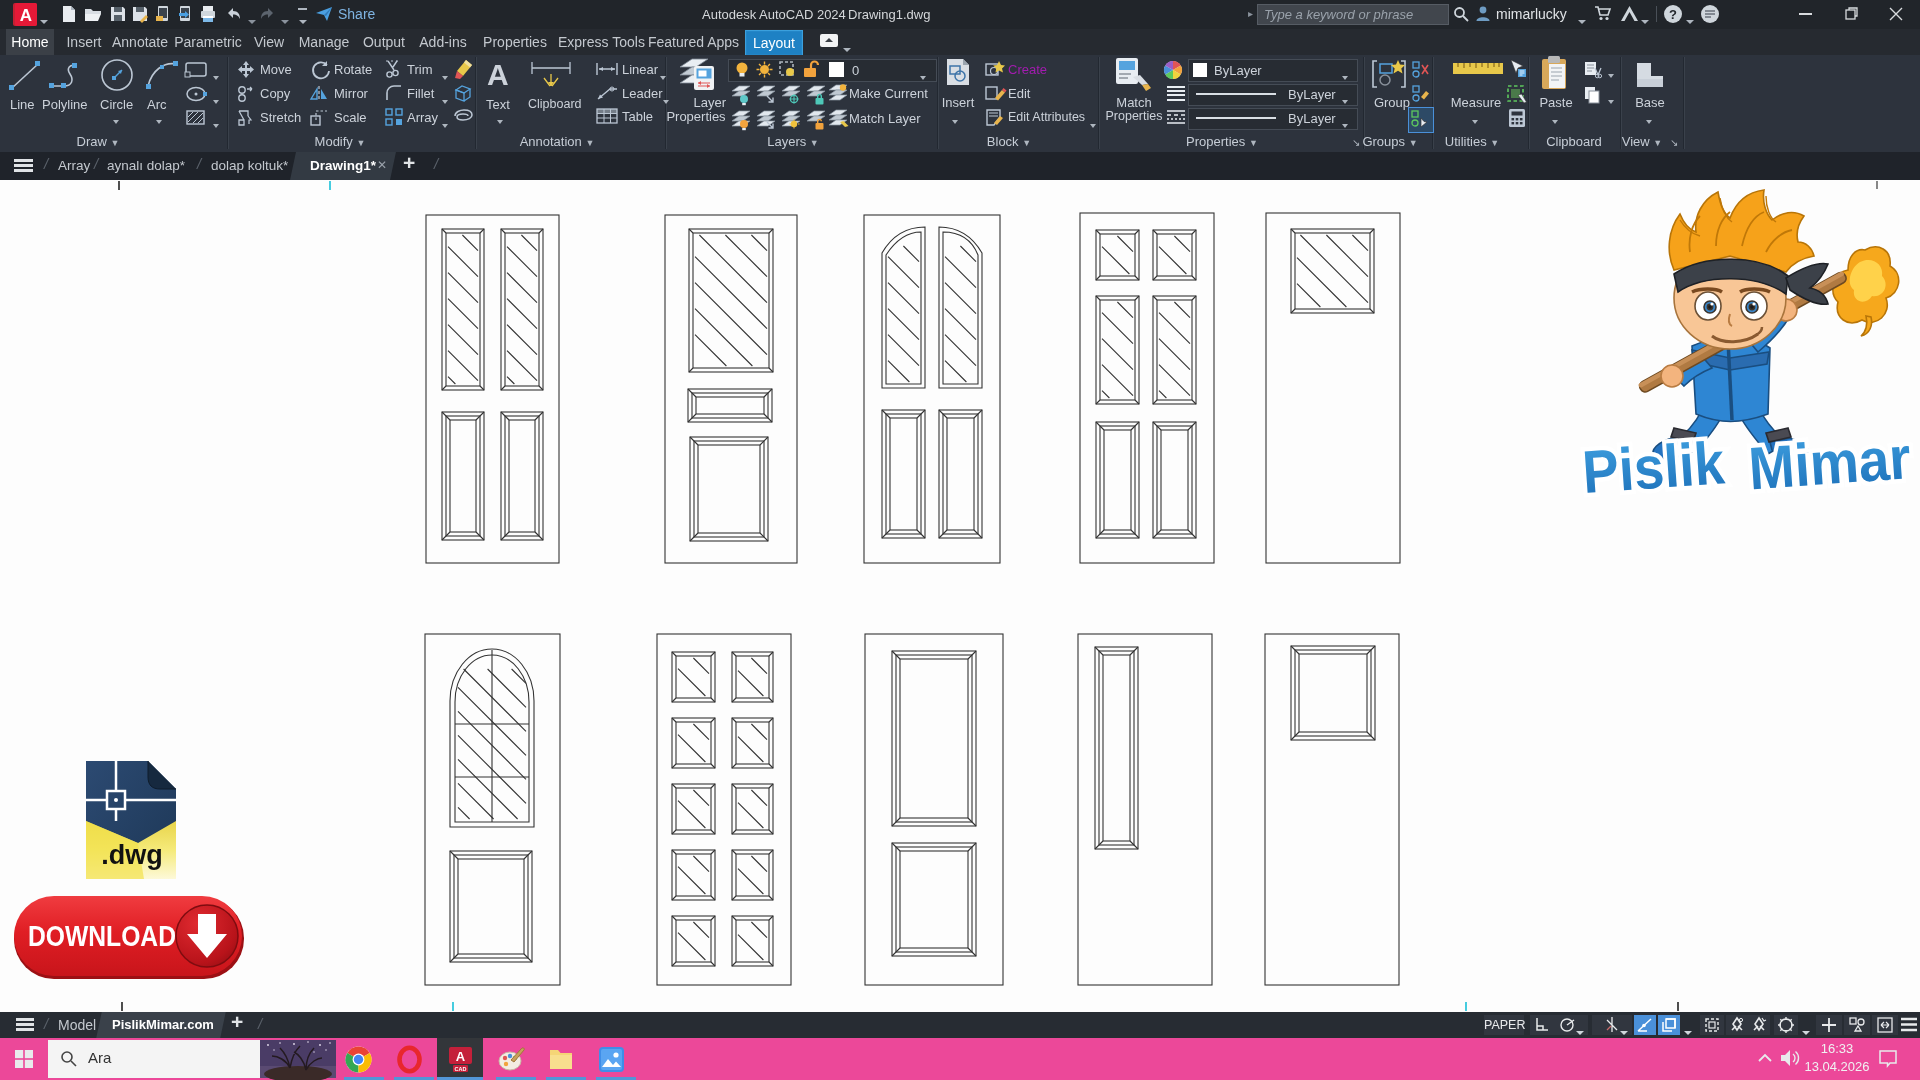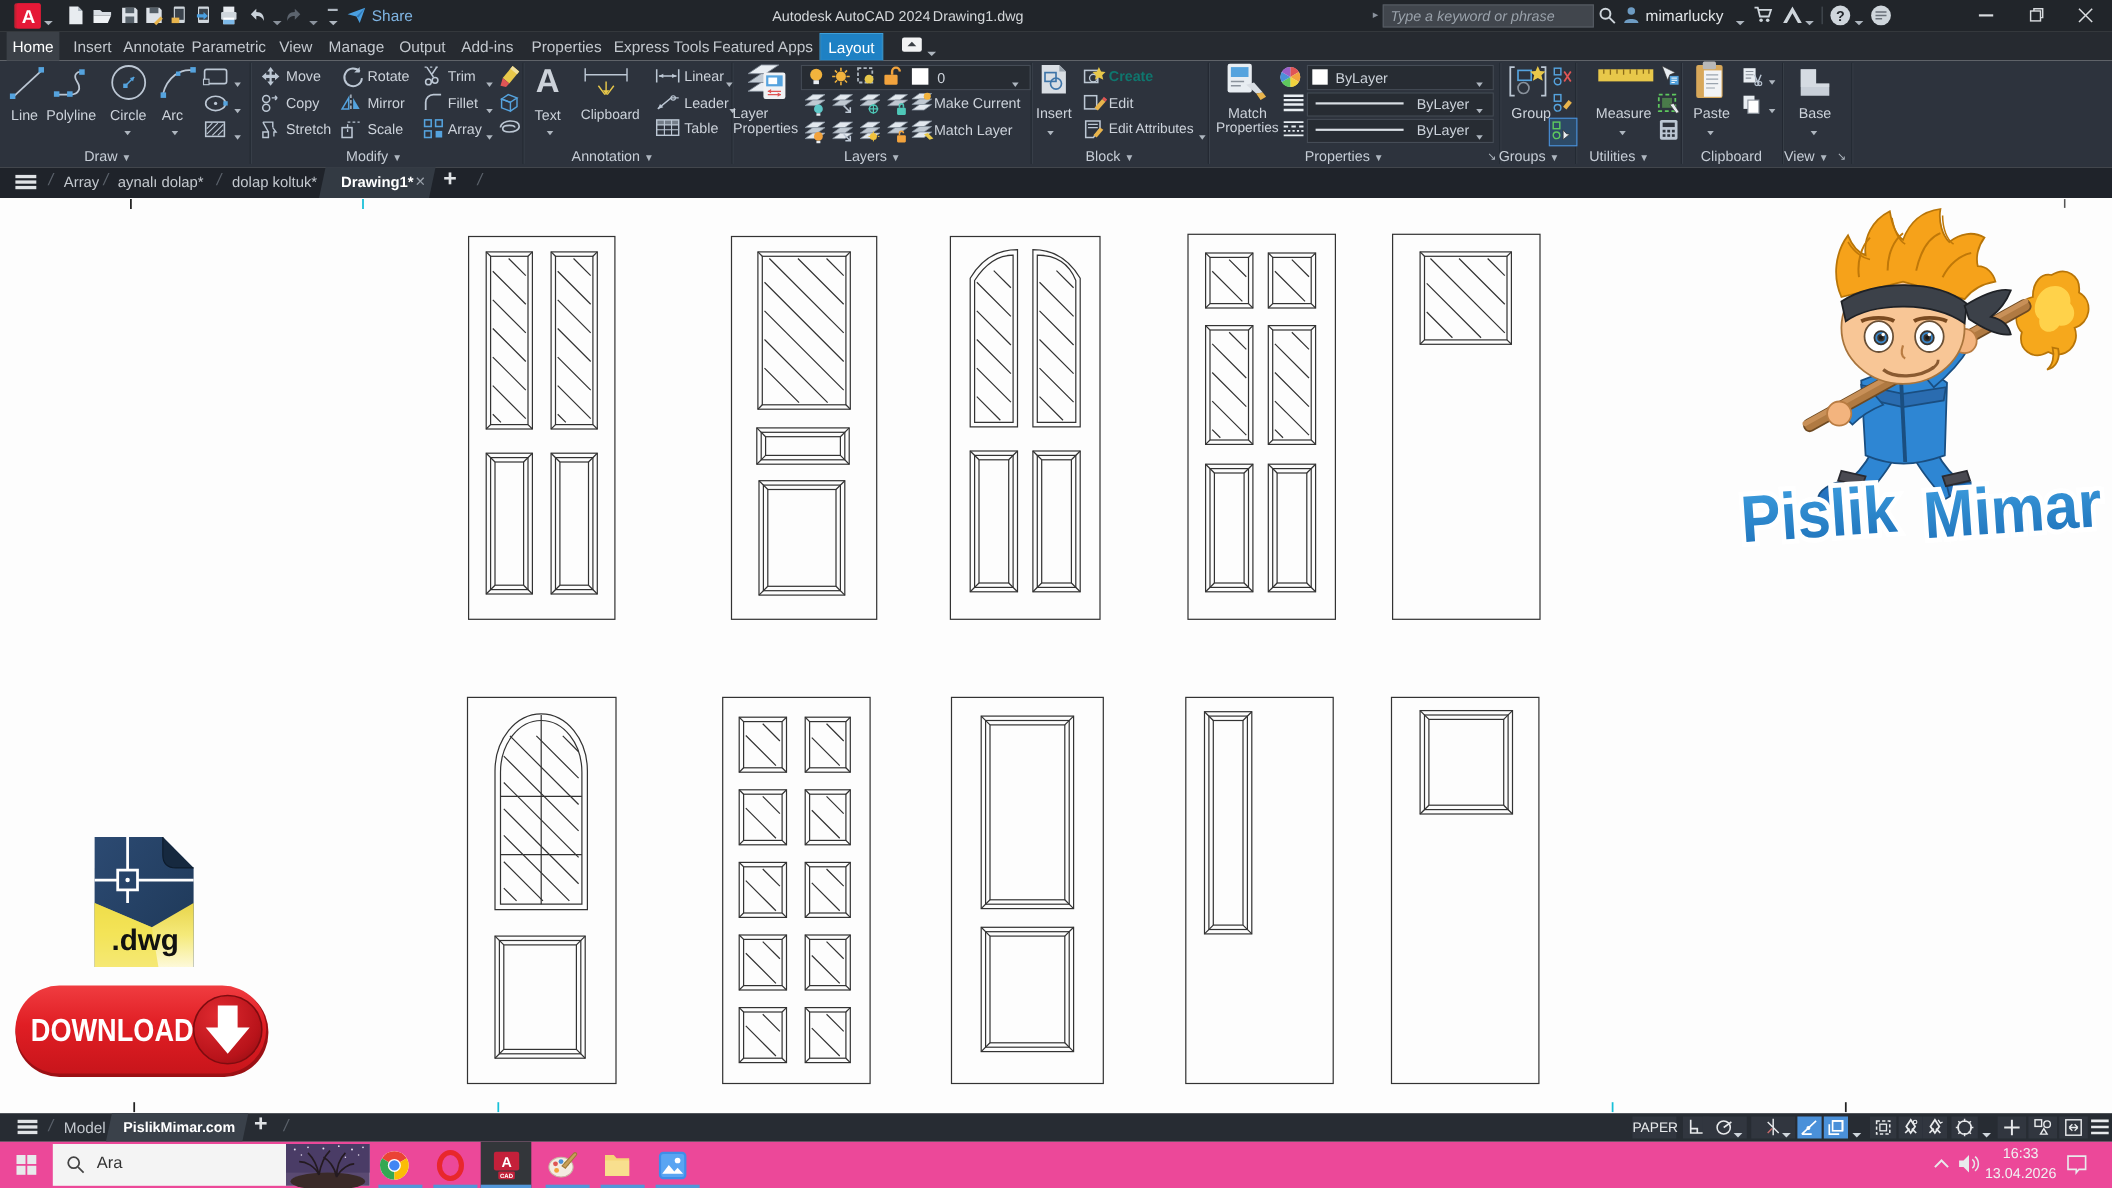--- a/index.html
+++ b/index.html
@@ -300,21 +300,21 @@
     <path d="M2,17 l12,-8 h16 l-12,8 z" fill="#c3ccd5" stroke="#7d8894" stroke-width="0.8"></path>
     <path d="M2,25 l12,-8 h16 l-12,8 z" fill="#e9eef3" stroke="#7d8894" stroke-width="0.8"></path>
   </svg>
 <svg class="abs" style="left:694px;top:66px" width="22" height="26" viewBox="0 0 22 26">
     <rect x="0" y="0" width="20" height="24" rx="2" fill="#f0f2f4"></rect>
     <rect x="2.5" y="2.5" width="15" height="10" fill="#55a3de"></rect>
     <rect x="4.5" y="4.5" width="8" height="6" fill="#fff"></rect>
     <path d="M4,17 h12 m-12,3 h12" stroke="#e05555" stroke-width="1.2"></path>
     <path d="M4,17 l3,-2 v4 z M16,20 l-3,-2 v4 z" fill="#e05555"></path>
   </svg>
-<div class="abs" style="left:666px;top:95px;width:60px;text-align:left;font-size:13px;color:#ccd2da;font-weight:normal">Layer</div>
+<div class="abs" style="left:666px;top:95px;width:60px;text-align:right;font-size:13px;color:#ccd2da;font-weight:normal">Layer</div>
 <div class="abs" style="left:650px;top:109px;width:92px;text-align:center;font-size:13px;color:#ccd2da;font-weight:normal">Properties</div>
 <div class="abs" style="left:728px;top:59px;width:207px;height:21px;background:#272c33;border:1px solid #454c56"></div>
 <svg class="abs" style="left:734px;top:61px" width="16" height="17" viewBox="0 0 16 17">
     <circle cx="8" cy="7" r="5.5" fill="#f2b33d"></circle>
     <rect x="5.5" y="12" width="5" height="3.5" fill="#e8edf2"></rect>
   </svg>
 <svg class="abs" style="left:756px;top:61px" width="17" height="17" viewBox="0 0 17 17">
     <circle cx="8.5" cy="8.5" r="4.5" fill="#f2b33d"></circle>
     <g stroke="#f2b33d" stroke-width="1.4">
       <path d="M8.5,0.5 v3 M8.5,13.5 v3 M0.5,8.5 h3 M13.5,8.5 h3 M3,3 l2,2 M12,12 l2,2 M14,3 l-2,2 M5,12 l-2,2"></path>
@@ -402,21 +402,21 @@
     <rect x="9" y="8" width="10" height="8" fill="none" stroke="#3e74a8" stroke-width="1.5"></rect>
     <circle cx="19" cy="18" r="5" fill="none" stroke="#3e74a8" stroke-width="1.5"></circle>
   </svg>
 <div class="abs" style="left:936px;top:95px;width:44px;text-align:center;font-size:13px;color:#ccd2da;font-weight:normal">Insert</div>
 <div class="abs" style="left:952px;top:112px"><div class="caret" style="border-left-width:3.5px;border-right-width:3.5px;border-top-width:4px"></div></div>
 <svg class="abs" style="left:985px;top:60px" width="20" height="18" viewBox="0 0 20 18">
     <rect x="1" y="4" width="12" height="11" fill="none" stroke="#bcc7d4" stroke-width="1.4"></rect>
     <circle cx="9" cy="11" r="3.5" fill="none" stroke="#bcc7d4" stroke-width="1.2"></circle>
     <path d="M14,1 l2,4 4,0.5 -3,3 1,4 -4,-2 -3.5,2 0.7,-4 -3,-3 4,-0.5 z" fill="#e8c84a"></path>
   </svg>
-<div class="abs" style="left:1008px;top:62px;font-size:13px;color:#0f766e;font-weight:bold;white-space:nowrap">Create</div>
+<div class="abs" style="left:1008px;top:62px;font-size:13px;color:#a21caf;font-weight:normal;white-space:nowrap">Create</div>
 <svg class="abs" style="left:985px;top:84px" width="20" height="18" viewBox="0 0 20 18">
     <rect x="1" y="3" width="11" height="12" fill="none" stroke="#bcc7d4" stroke-width="1.4"></rect>
     <path d="M10,14 l7,-8 3,2.5 -7,8 z" fill="#e8b44c"></path>
     <path d="M17,6 l3,2.5 1.5,-2 -3,-2.5 z" fill="#e05555"></path>
   </svg>
 <div class="abs" style="left:1008px;top:86px;font-size:13px;color:#ccd2da;font-weight:normal;white-space:nowrap">Edit</div>
 <svg class="abs" style="left:985px;top:108px" width="20" height="19" viewBox="0 0 20 19">
     <path d="M2,2 h13 v7 l-6,8 h-7 z" fill="none" stroke="#bcc7d4" stroke-width="1.4"></path>
     <path d="M4,5 h9 M4,8 h9" stroke="#bcc7d4" stroke-width="1.1"></path>
     <path d="M9,15 l6,-7 3,2 -6,7 z" fill="#e8b44c"></path>

